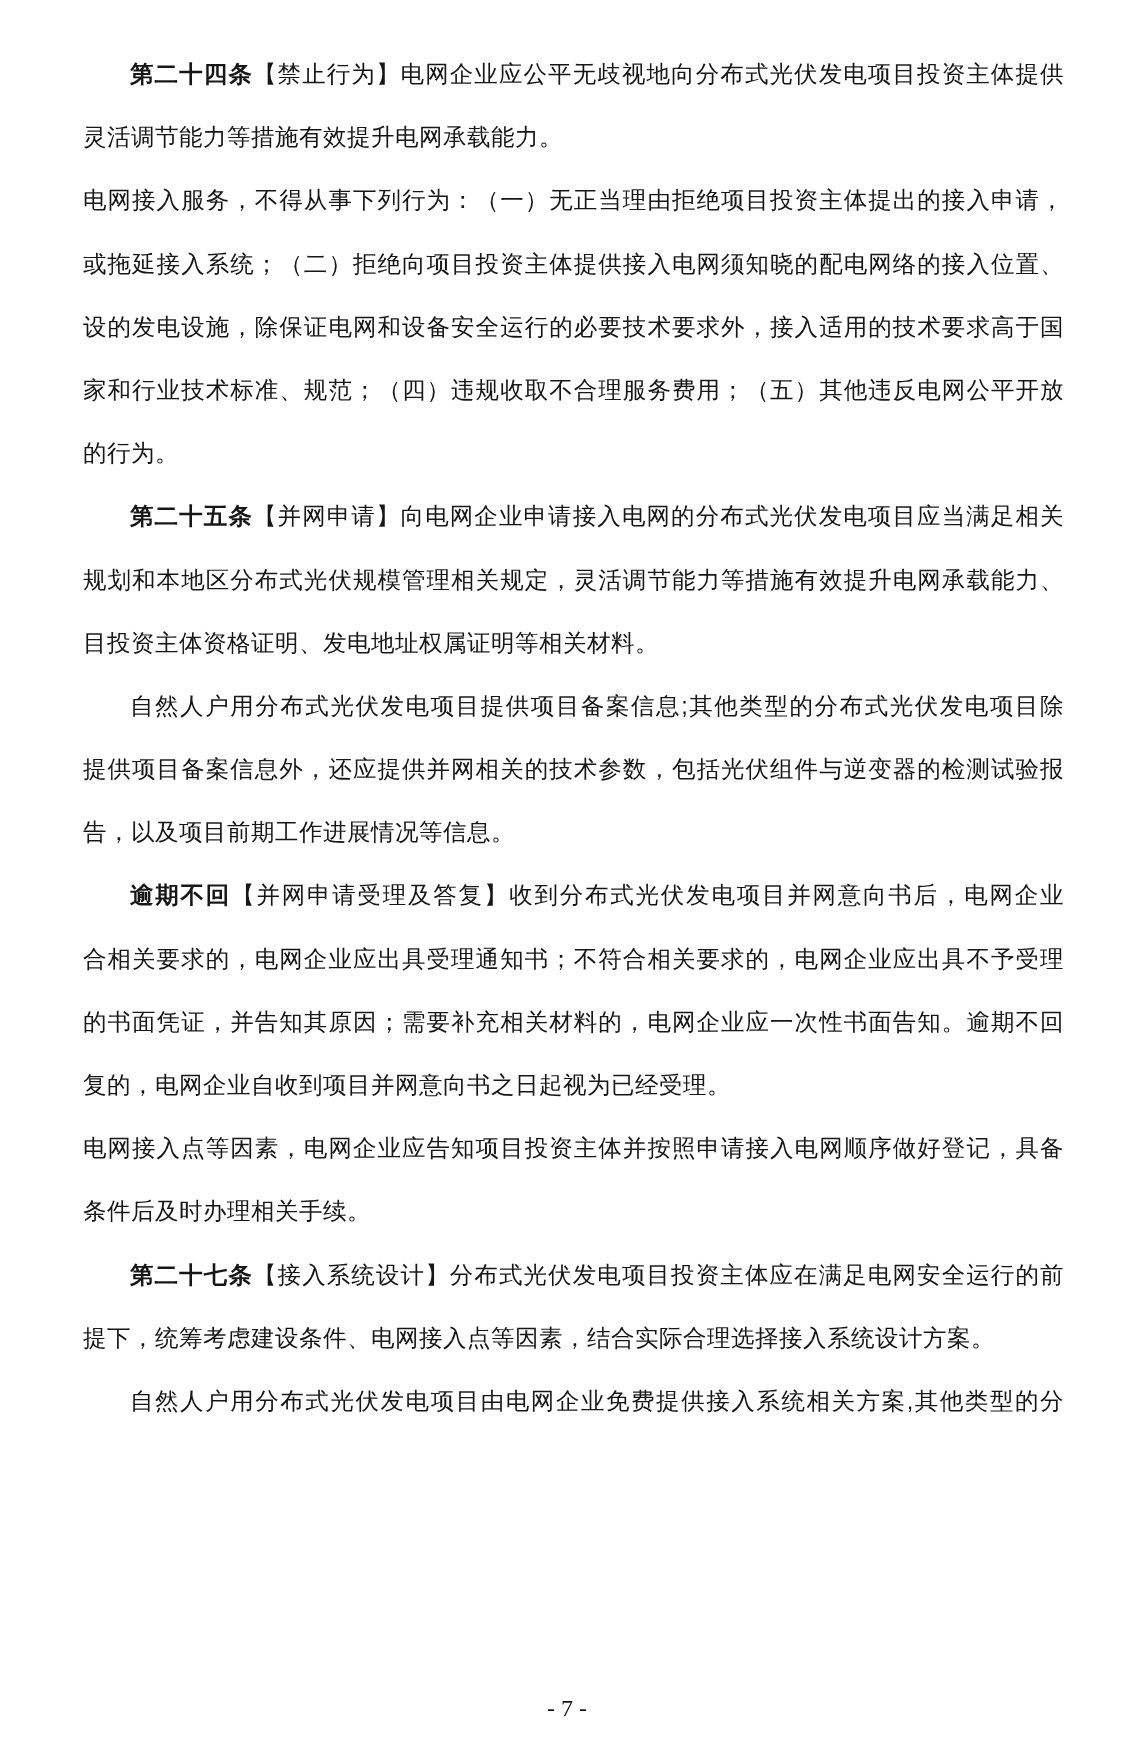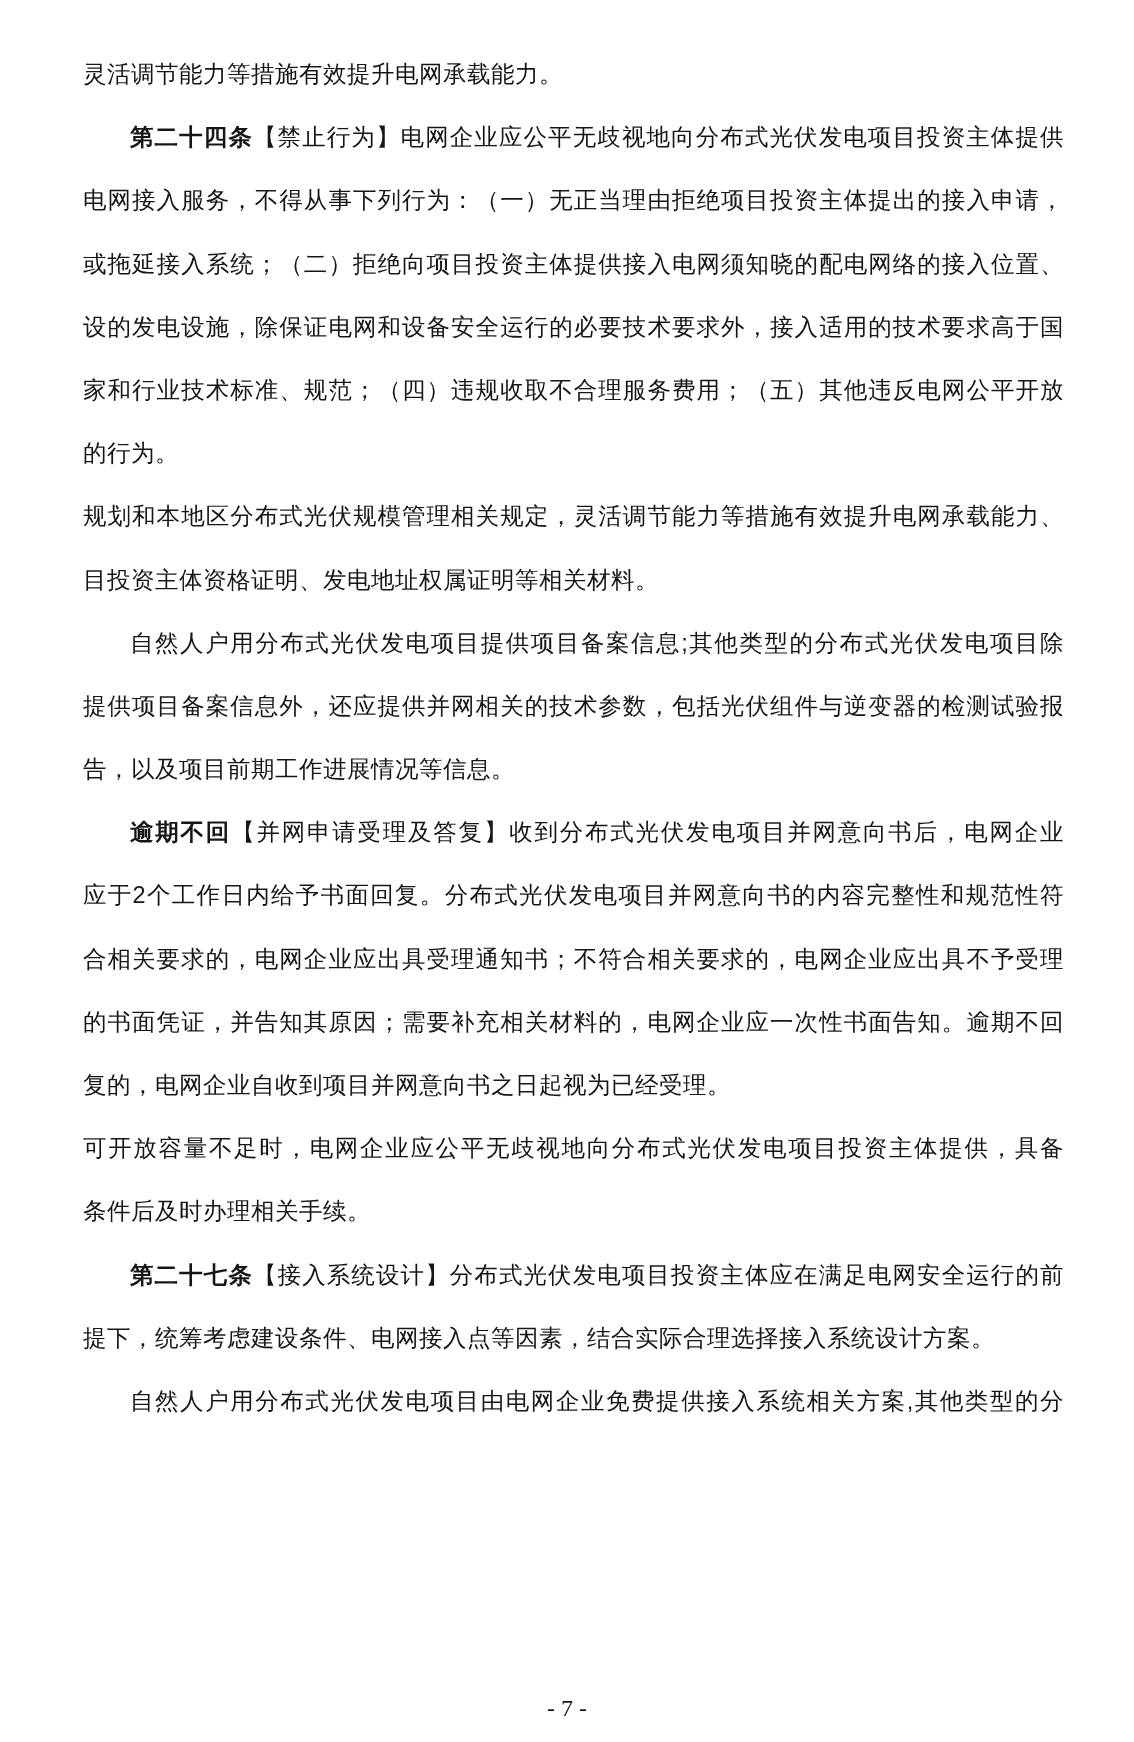--- a/index.html
+++ b/index.html
@@ -42,58 +42,58 @@
     font-size: 24px;
     line-height: 30px;
     color: #161616;
   }
 </style>
 </head>
 <body>
 
 <div class="page">
   <div class="content" id="doc-lines">
+  <div class="line indent fill"><span class="lead">第二十四条</span><span class="body-text">【禁止行为】电网企业应公平无歧视地向分布式光伏发电项目投资主体提供</span></div>
+
   <div class="line"><span class="lead"></span><span class="body-text">灵活调节能力等措施有效提升电网承载能力。</span></div>
-
-  <div class="line indent fill"><span class="lead">第二十四条</span><span class="body-text">【禁止行为】电网企业应公平无歧视地向分布式光伏发电项目投资主体提供</span></div>
 
   <div class="line fill"><span class="lead"></span><span class="body-text">电网接入服务，不得从事下列行为：（一）无正当理由拒绝项目投资主体提出的接入申请，</span></div>
 
   <div class="line fill"><span class="lead"></span><span class="body-text">或拖延接入系统；（二）拒绝向项目投资主体提供接入电网须知晓的配电网络的接入位置、</span></div>
 
 
   <div class="line fill"><span class="lead"></span><span class="body-text">设的发电设施，除保证电网和设备安全运行的必要技术要求外，接入适用的技术要求高于国</span></div>
 
   <div class="line fill"><span class="lead"></span><span class="body-text">家和行业技术标准、规范；（四）违规收取不合理服务费用；（五）其他违反电网公平开放</span></div>
 
   <div class="line"><span class="lead"></span><span class="body-text">的行为。</span></div>
 
+  <div class="line indent fill"><span class="lead">第二十五条</span><span class="body-text">【并网申请】向电网企业申请接入电网的分布式光伏发电项目应当满足相关</span></div>
 
   <div class="line fill"><span class="lead"></span><span class="body-text">规划和本地区分布式光伏规模管理相关规定，灵活调节能力等措施有效提升电网承载能力、项</span></div>
 
   <div class="line"><span class="lead"></span><span class="body-text">目投资主体资格证明、发电地址权属证明等相关材料。</span></div>
 
   <div class="line indent fill"><span class="lead"></span><span class="body-text">自然人户用分布式光伏发电项目提供项目备案信息;其他类型的分布式光伏发电项目除</span></div>
 
   <div class="line fill"><span class="lead"></span><span class="body-text">提供项目备案信息外，还应提供并网相关的技术参数，包括光伏组件与逆变器的检测试验报</span></div>
 
   <div class="line"><span class="lead"></span><span class="body-text">告，以及项目前期工作进展情况等信息。</span></div>
 
   <div class="line indent fill"><span class="lead">逾期不回</span><span class="body-text">【并网申请受理及答复】收到分布式光伏发电项目并网意向书后，电网企业</span></div>
 
-  <div class="line fill"><span class="lead"></span><span class="body-text">应于2个工作日内给予书面回复。分布式光伏发电项目并网意向书的内容完整性和规范性符</span></div>
 
   <div class="line fill"><span class="lead"></span><span class="body-text">合相关要求的，电网企业应出具受理通知书；不符合相关要求的，电网企业应出具不予受理</span></div>
 
   <div class="line fill"><span class="lead"></span><span class="body-text">的书面凭证，并告知其原因；需要补充相关材料的，电网企业应一次性书面告知。逾期不回</span></div>
 
   <div class="line"><span class="lead"></span><span class="body-text">复的，电网企业自收到项目并网意向书之日起视为已经受理。</span></div>
 
 
-  <div class="line fill"><span class="lead"></span><span class="body-text">可开放容量不足时，电网企业应公平无歧视地向分布式光伏发电项目投资主体提供，具备</span></div>
+  <div class="line fill"><span class="lead"></span><span class="body-text">电网接入点等因素，电网企业应告知项目投资主体并按照申请接入电网顺序做好登记，具备</span></div>
 
   <div class="line"><span class="lead"></span><span class="body-text">条件后及时办理相关手续。</span></div>
 
   <div class="line indent fill"><span class="lead">第二十七条</span><span class="body-text">【接入系统设计】分布式光伏发电项目投资主体应在满足电网安全运行的前</span></div>
 
   <div class="line"><span class="lead"></span><span class="body-text">提下，统筹考虑建设条件、电网接入点等因素，结合实际合理选择接入系统设计方案。</span></div>
 
   <div class="line indent fill"><span class="lead"></span><span class="body-text">自然人户用分布式光伏发电项目由电网企业免费提供接入系统相关方案,其他类型的分</span></div>
 </div>
   <div class="page-number">- 7 -</div>

